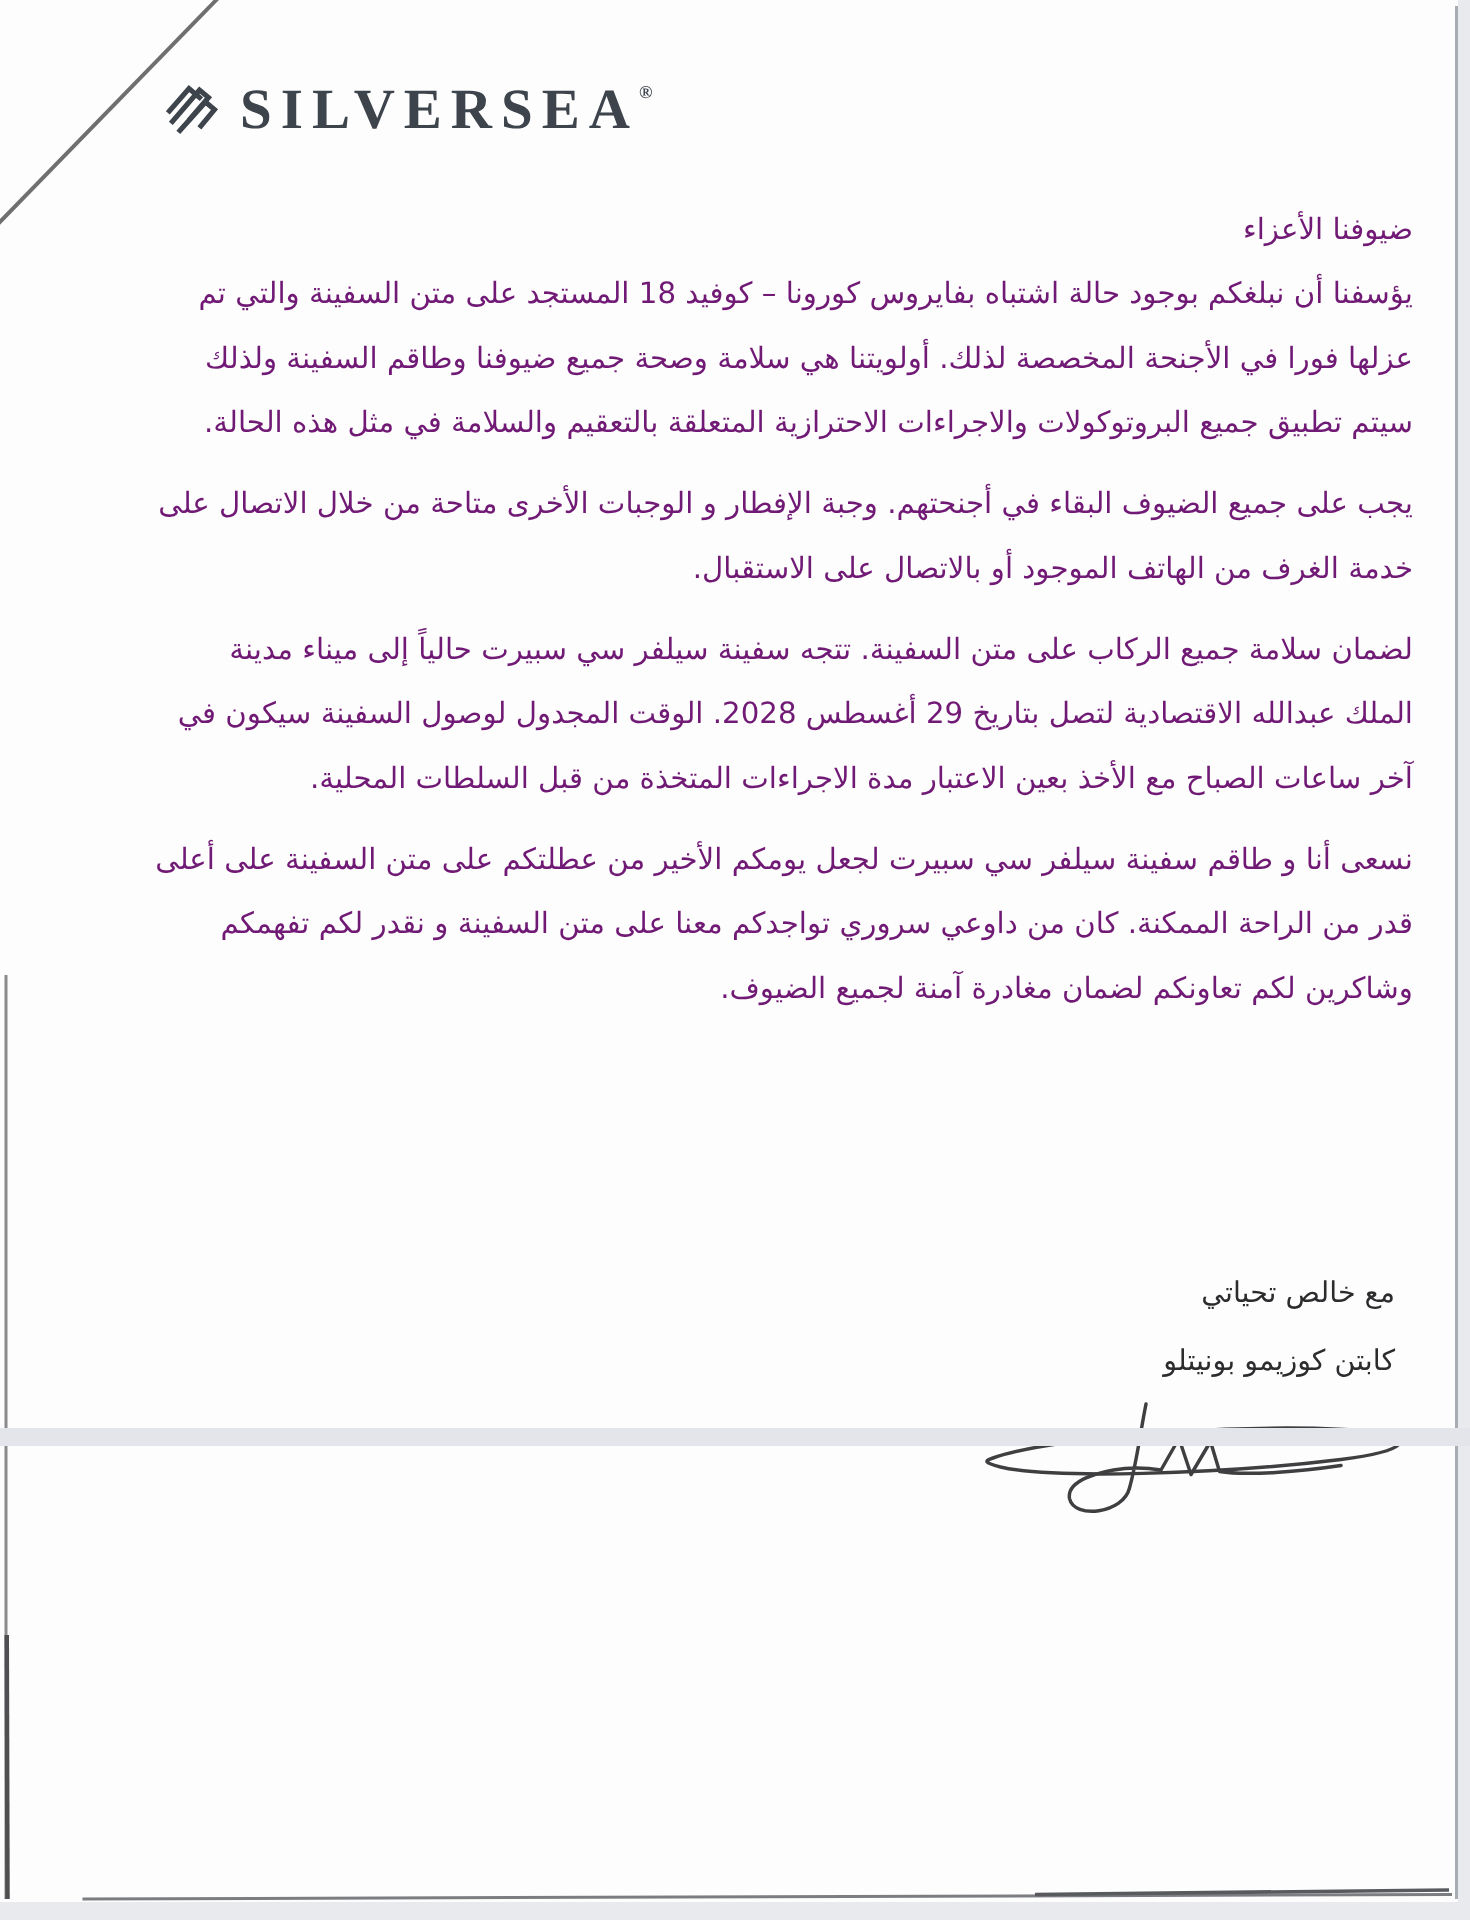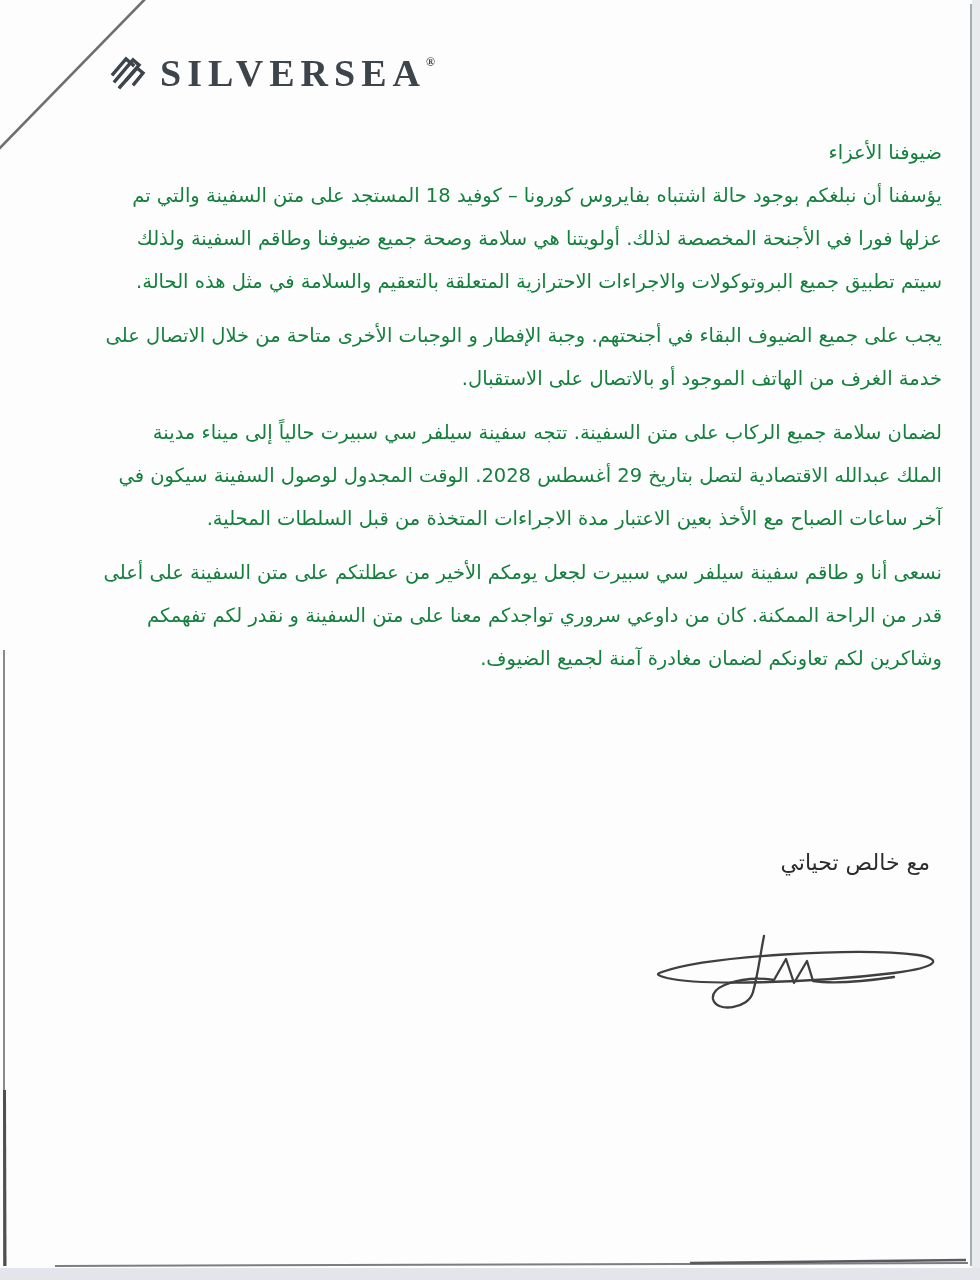--- a/index.html
+++ b/index.html
@@ -7,21 +7,21 @@
     padding: 0;
     width: 980px;
     height: 1280px;
     overflow: hidden;
     background: #e9eaee;
     font-family: "DejaVu Sans", sans-serif;
   }
   .stage {
     position: relative;
     width: 980px;
-    height: 1280px;
+    height: 964px;
     background: #e9eaee;
   }
   .paper {
     position: absolute;
     left: 0; top: 0;
     width: 972px;
     height: 1268px;
     background: #fdfdfd;
   }
   
@@ -49,34 +49,34 @@
     vertical-align: 20px;
   }
   
   .letter {
     position: absolute;
     top: 131px;
     left: 103px;
     right: 38px;
     direction: rtl;
     text-align: right;
-    color: #15803d;
+    color: #701a75;
     font-size: 19.5px;
     line-height: 43px;
   }
   .letter p { margin: 0 0 11px 0; }
   .letter .greeting { margin-bottom: 0; }
   .closing {
     position: absolute;
     top: 840px;
     right: 50px;
     direction: rtl;
     text-align: right;
     color: #2c2c2e;
-    font-size: 22px;
+    font-size: 19px;
     line-height: 45px;
   }
   .signature {
     position: absolute;
     top: 932px;
     left: 652px;
     width: 300px;
     height: 86px;
   }
   .signature svg { display: block; }
@@ -115,20 +115,21 @@
   <div class="letter">
     <p class="greeting">ضيوفنا الأعزاء</p>
     <p>يؤسفنا أن نبلغكم بوجود حالة اشتباه بفايروس كورونا – كوفيد 18 المستجد على متن السفينة والتي تم عزلها فورا في الأجنحة المخصصة لذلك. أولويتنا هي سلامة وصحة جميع ضيوفنا وطاقم السفينة ولذلك سيتم تطبيق جميع البروتوكولات والاجراءات الاحترازية المتعلقة بالتعقيم والسلامة في مثل هذه الحالة.</p>
     <p>يجب على جميع الضيوف البقاء في أجنحتهم. وجبة الإفطار و الوجبات الأخرى متاحة من خلال الاتصال على خدمة الغرف من الهاتف الموجود أو بالاتصال على الاستقبال.</p>
     <p>لضمان سلامة جميع الركاب على متن السفينة. تتجه سفينة سيلفر سي سبيرت حالياً إلى ميناء مدينة الملك عبدالله الاقتصادية لتصل بتاريخ 29 أغسطس 2028. الوقت المجدول لوصول السفينة سيكون في آخر ساعات الصباح مع الأخذ بعين الاعتبار مدة الاجراءات المتخذة من قبل السلطات المحلية.</p>
     <p>نسعى أنا و طاقم سفينة سيلفر سي سبيرت لجعل يومكم الأخير من عطلتكم على متن السفينة على أعلى قدر من الراحة الممكنة. كان من داوعي سروري تواجدكم معنا  على متن السفينة و نقدر لكم تفهمكم وشاكرين لكم تعاونكم لضمان مغادرة آمنة لجميع الضيوف.</p>
   </div>
 
   <div class="closing">
     <div>مع خالص تحياتي</div>
+    <div>كابتن كوزيمو بونيتلو</div>
   </div>
 
   <div class="signature">
     <svg width="300" height="86" viewBox="0 0 300 86" fill="none" stroke="#3f3f41" stroke-width="2.3" stroke-linecap="round" stroke-linejoin="round">
       <path d="M10 40 C 55 24, 205 15, 266 23 C 290 27, 288 35, 242 41 C 160 51, 48 54, 15 46 C 4 43, 4 42, 10 40"></path>
       <path d="M112 4 C 108 24, 106 42, 101 60 C 97 77, 64 81, 61 67 C 59 55, 80 49, 98 47 C 108 46, 116 47, 122 48 L 134 27 L 142 51 L 155 29 L 161 49 C 180 52, 215 49, 242 45"></path>
     </svg>
   </div>
 
   <svg class="artifacts" width="980" height="1280" viewBox="0 0 980 1280">

